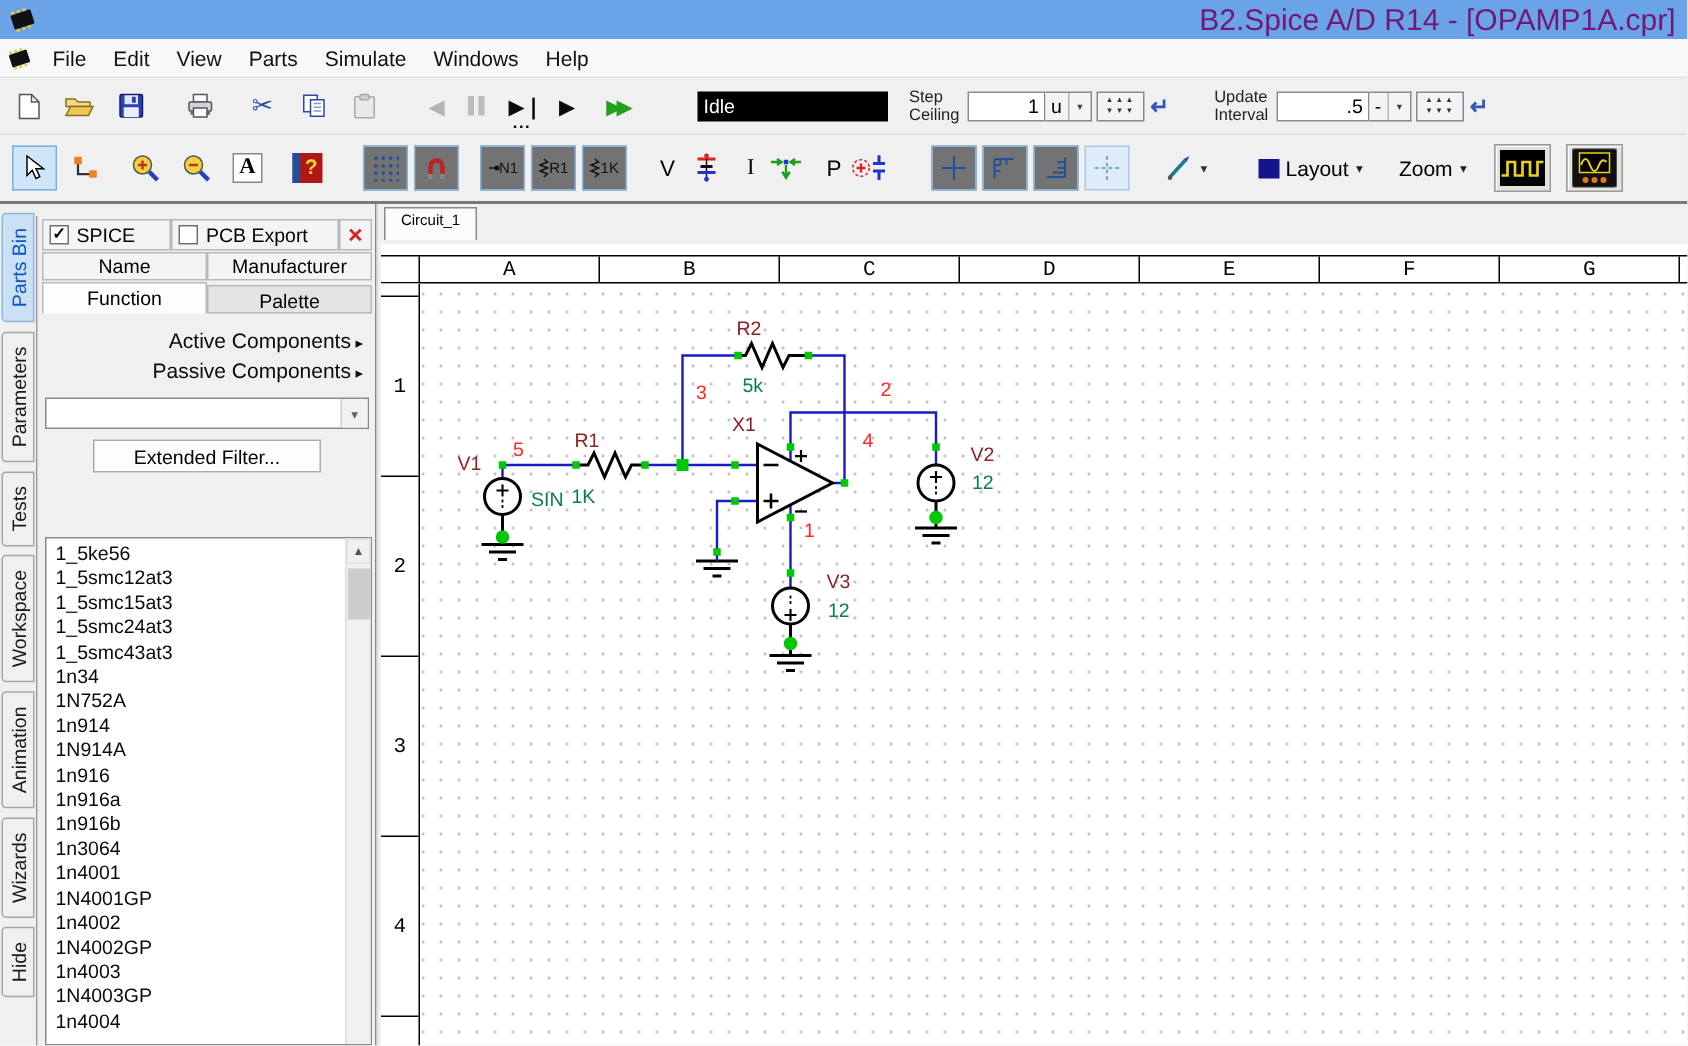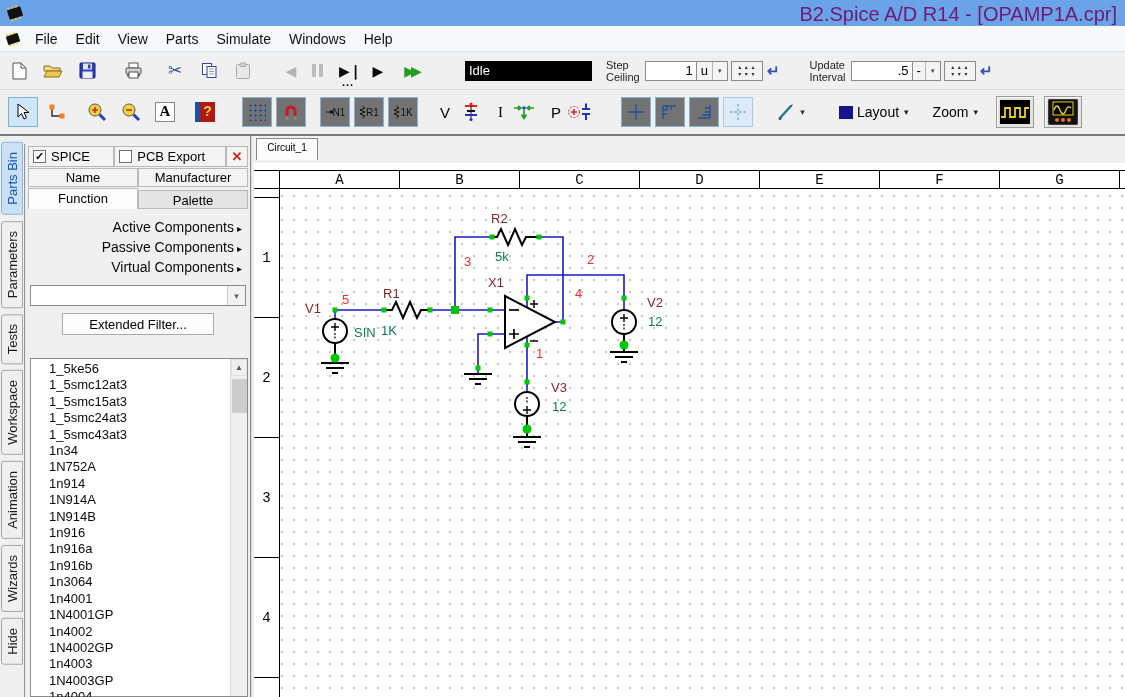--- a/index.html
+++ b/index.html
@@ -58,21 +58,21 @@
   .ftab { flex:1; text-align:center; height:21px; font-size:13px; padding-top:2px; }
   .ftab.on { background:#fdfdfd; border:1px solid #b9b9b9; border-bottom:none; }
   .ftab.off { background:#e4e4e4; border:1px solid #b9b9b9; margin-top:2px; height:19px; }
   .cats { margin-top:8px; }
   .cat { text-align:right; padding:2px 8px 2px 0; font-size:14px; color:#0a0a0a; }
   .cat .arr { font-size:10px; margin-left:3px; }
   .combo { display:flex; margin:8px 4px 0 4px; height:21px; border:1px solid #8a8a8a; background:#fff; }
   .combo .fill { flex:1; }
   .combo .dbtn { width:18px; border-left:1px solid #cfcfcf; background:#f2f2f2; display:flex; align-items:center; justify-content:center; font-size:9px; color:#567; }
   .efbtn { display:block; margin:7px auto 0 auto; width:152px; height:22px; background:#fdfdfd; border:1px solid #ababab; font-size:13px; font-family:"Liberation Sans",sans-serif; }
-  .plist { position:absolute; left:4px; top:214px; width:218px; bottom:0; background:#fff; border:1px solid #8a8a8a;padding-left:12px; }
+  .plist { position:absolute; left:4px; top:214px; width:218px; bottom:0; background:#fff; border:1px solid #8a8a8a; }
   .plist ul { list-style:none; padding:2px 0 0 6px; }
   .plist li { font-size:13px; line-height:16.4px; color:#0a0a0a; white-space:nowrap; }
   .pscroll { position:absolute; right:0; top:0; bottom:0; width:17px; background:#f0f0f0; border-left:1px solid #dcdcdc; }
   .pscroll .upb { height:17px; background:#f0f0f0; border:1px solid #e0e0e0; text-align:center; font-size:8px; color:#555; padding-top:3px; }
   .pscroll .thumb { position:absolute; left:1px; top:20px; width:15px; height:34px; background:#cdcdcd; }
 
   
   .canvaswrap { position:absolute; left:250px; top:0; right:0; bottom:0; background:#f0f0f0; border-left:2px groove #dcdcdc; }
   .tabstrip { position:absolute; left:0; top:0; right:0; height:25px; background:#f0f0f0; }
   .ctab { position:absolute; left:4px; top:2px; width:62px; height:22px; background:#fcfcfc; border:1px solid #898989; border-bottom:none; font-size:10px; text-align:center; padding-top:3px; }
@@ -401,42 +401,38 @@
       <span class="ftab on">Function</span>
       <span class="ftab off">Palette</span>
     </div>
     <div class="cats">
       <div class="cat">
         <span>Active Components</span><span class="arr">▸</span>
       </div>
       <div class="cat">
         <span>Passive Components</span><span class="arr">▸</span>
       </div>
-      <div class="cat">
-        <span>Virtual Components</span><span class="arr">▸</span>
-      </div>
     </div>
     <div class="combo">
       <span class="fill"></span>
       <span class="dbtn">▾</span>
     </div>
     <button class="efbtn">Extended Filter...</button>
 
     <div class="plist">
       <ul>
         <li>1_5ke56</li>
         <li>1_5smc12at3</li>
         <li>1_5smc15at3</li>
         <li>1_5smc24at3</li>
         <li>1_5smc43at3</li>
         <li>1n34</li>
         <li>1N752A</li>
         <li>1n914</li>
         <li>1N914A</li>
-        <li>1N914B</li>
         <li>1n916</li>
         <li>1n916a</li>
         <li>1n916b</li>
         <li>1n3064</li>
         <li>1n4001</li>
         <li>1N4001GP</li>
         <li>1n4002</li>
         <li>1N4002GP</li>
         <li>1n4003</li>
         <li>1N4003GP</li>

